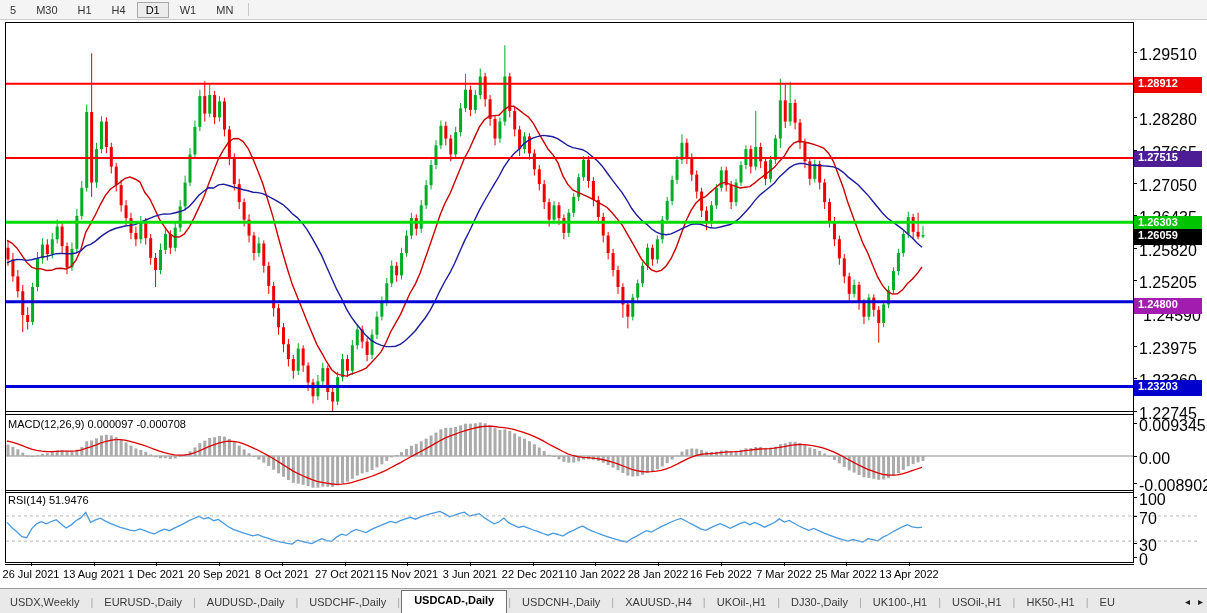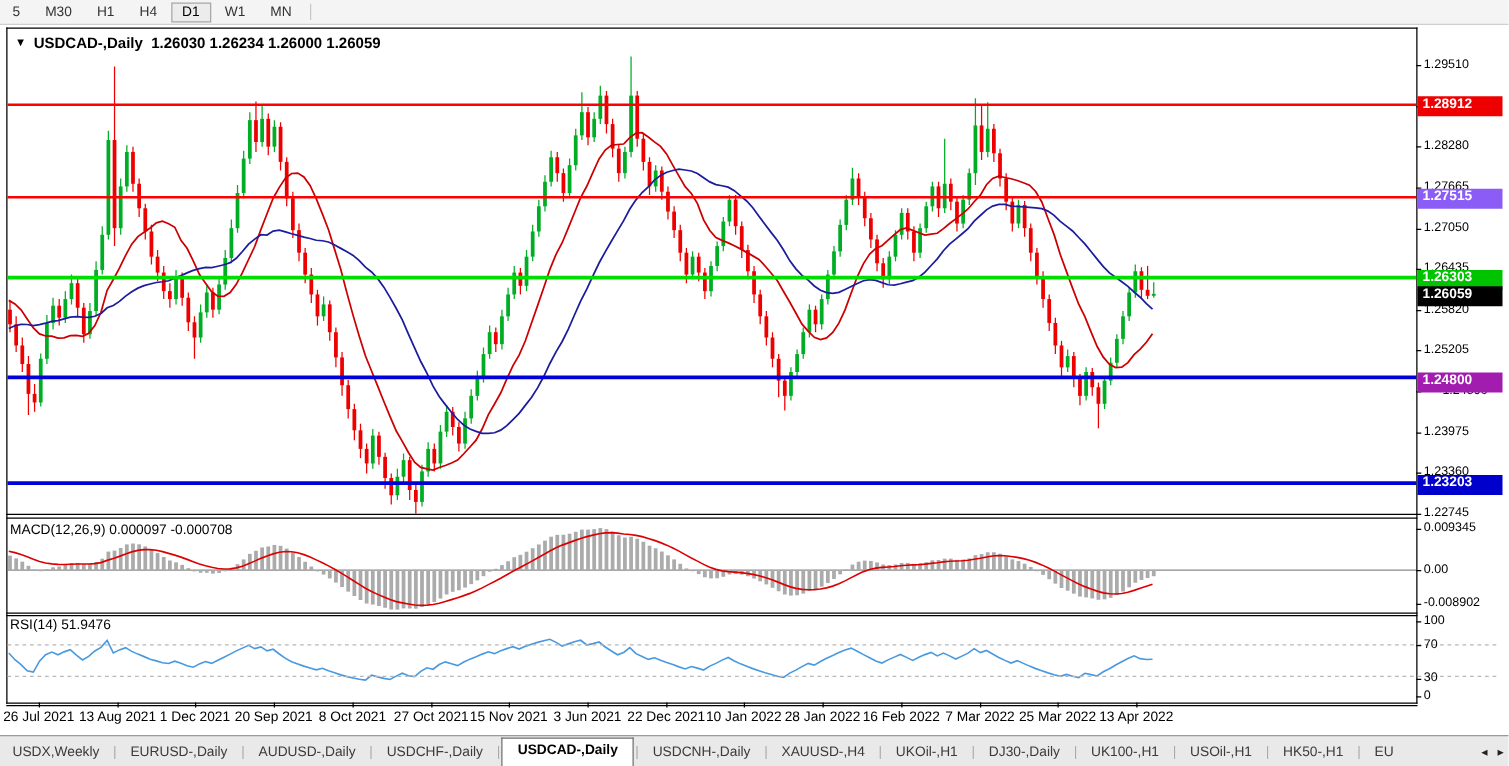--- a/index.html
+++ b/index.html
@@ -10,21 +10,21 @@
            border-bottom:1px solid #cfcfcf;display:flex;align-items:center;}
   .tf-btn{display:inline-block;padding:1px 8px;margin:0 1px;color:#333;border:1px solid transparent;cursor:default;}
   .tf-btn.active{background:#ececec;border:1px solid #a8a8a8;color:#000;}
   .tf-sep{display:inline-block;width:1px;height:13px;background:#c8c8c8;margin:0 5px;}
   
   .frame-line{position:absolute;background:#000;}
   .chart-title{position:absolute;left:12px;top:27px;font-size:12px;font-weight:bold;color:#000;white-space:nowrap;}
   .chart-title .tri{display:inline-block;margin-right:6px;font-size:9px;transform:translateY(-1px);}
   .ind-label{position:absolute;left:8px;font-size:11px;color:#000;white-space:nowrap;z-index:5;}
   
-  .axis-label{position:absolute;left:1139px;width:66px;font-size:10px;color:#000;white-space:nowrap;}
+  .axis-label{position:absolute;left:1139px;width:66px;font-size:16px;color:#000;white-space:nowrap;}
   .badge{position:absolute;left:1134px;width:64px;height:16px;color:#fff;font-size:11px;font-weight:bold;
          line-height:13px;padding-left:4px;z-index:6;}
   .tickmark{position:absolute;left:1133px;width:4px;height:1px;background:#000;}
   
   .date-label{position:absolute;top:568px;font-size:11px;color:#000;white-space:nowrap;transform:translateX(-50%);}
   .date-tick{position:absolute;top:562px;width:1px;height:4px;background:#000;}
   
   .tabbar{position:absolute;left:0;top:588px;width:1207px;height:25px;background:#e9e9e9;
           border-top:1px solid #9a9a9a;display:flex;align-items:center;overflow:hidden;}
   .tab{display:inline-block;padding:3px 10px;color:#3a3a3a;white-space:nowrap;cursor:default;}
@@ -648,23 +648,20 @@
         <line x1="6" y1="83.80879120879099" x2="1133" y2="83.80879120879099" stroke="#ff0000" stroke-width="2"></line>
         <line x1="6" y1="157.8804945054945" x2="1133" y2="157.8804945054945" stroke="#ff0000" stroke-width="2"></line>
         <line x1="6" y1="222.14313186813143" x2="1133" y2="222.14313186813143" stroke="#00dd00" stroke-width="3"></line>
         <line x1="6" y1="301.8351648351649" x2="1133" y2="301.8351648351649" stroke="#0000d8" stroke-width="3"></line>
         <line x1="6" y1="386.5112637362641" x2="1133" y2="386.5112637362641" stroke="#0000d8" stroke-width="3"></line>
         <line x1="6" y1="515.9" x2="1200" y2="515.9" stroke="#b8b8b8" stroke-width="1" stroke-dasharray="3,3"></line>
         <line x1="6" y1="541.1" x2="1200" y2="541.1" stroke="#b8b8b8" stroke-width="1" stroke-dasharray="3,3"></line>
       </g>
     </svg>
 
-  <div class="chart-title">
-    <span class="tri">▼</span><span>USDCAD-,Daily</span>&nbsp;&nbsp;<span>1.26030 1.26234 1.26000 1.26059</span>
-  </div>
 
   <div class="ind-label" style="top:418px;">
     <span>MACD(12,26,9)</span> <span>0.000097 -0.000708</span>
   </div>
   <div class="ind-label" style="top:494px;">
     <span>RSI(14)</span> <span>51.9476</span>
   </div>
 
   <div id="axis-layer">
       <div class="tickmark" style="top: 52px;"></div>
@@ -685,21 +682,21 @@
       <div class="axis-label" style="top: 274px;">1.25205</div>
       <div class="tickmark" style="top: 313px;"></div>
       <div class="axis-label" style="top: 307px; text-align: center;">1.24590</div>
       <div class="tickmark" style="top: 346px;"></div>
       <div class="axis-label" style="top: 340px;">1.23975</div>
       <div class="tickmark" style="top: 378px;"></div>
       <div class="axis-label" style="top: 372px;">1.23360</div>
       <div class="tickmark" style="top: 411px;"></div>
       <div class="axis-label" style="top: 405px;">1.22745</div>
       <div class="badge" style="top: 77px; background: rgb(238, 0, 0);">1.28912</div>
-      <div class="badge" style="top: 151px; background: #8b5cf6;">1.27515</div>
+      <div class="badge" style="top: 151px; background: #4c1d95;">1.27515</div>
       <div class="badge" style="top: 216px; background: rgb(0, 196, 0);">1.26303</div>
       <div class="badge" style="top: 229px; background: rgb(0, 0, 0);">1.26059</div>
       <div class="badge" style="top: 298px; background: #a21caf;">1.24800</div>
       <div class="badge" style="top: 380px; background: rgb(0, 0, 204);">1.23203</div>
       <div class="tickmark" style="top: 423px;"></div>
       <div class="axis-label" style="top: 417px;">0.009345</div>
       <div class="tickmark" style="top: 456px;"></div>
       <div class="axis-label" style="top: 450px;">0.00</div>
       <div class="tickmark" style="top: 483px;"></div>
       <div class="axis-label" style="top: 477px;">-0.008902</div>

